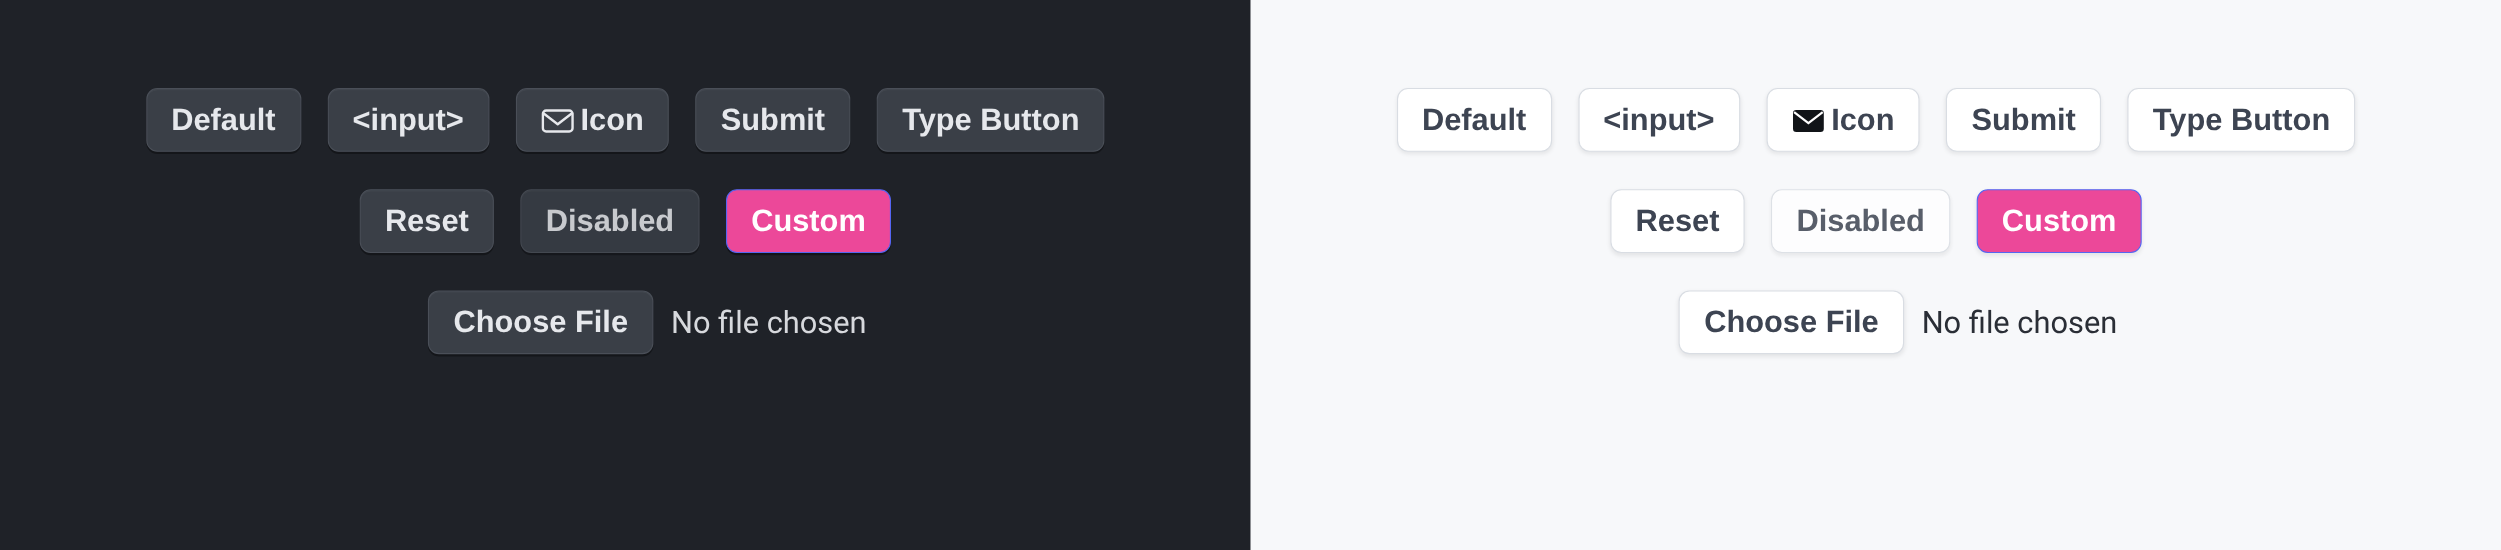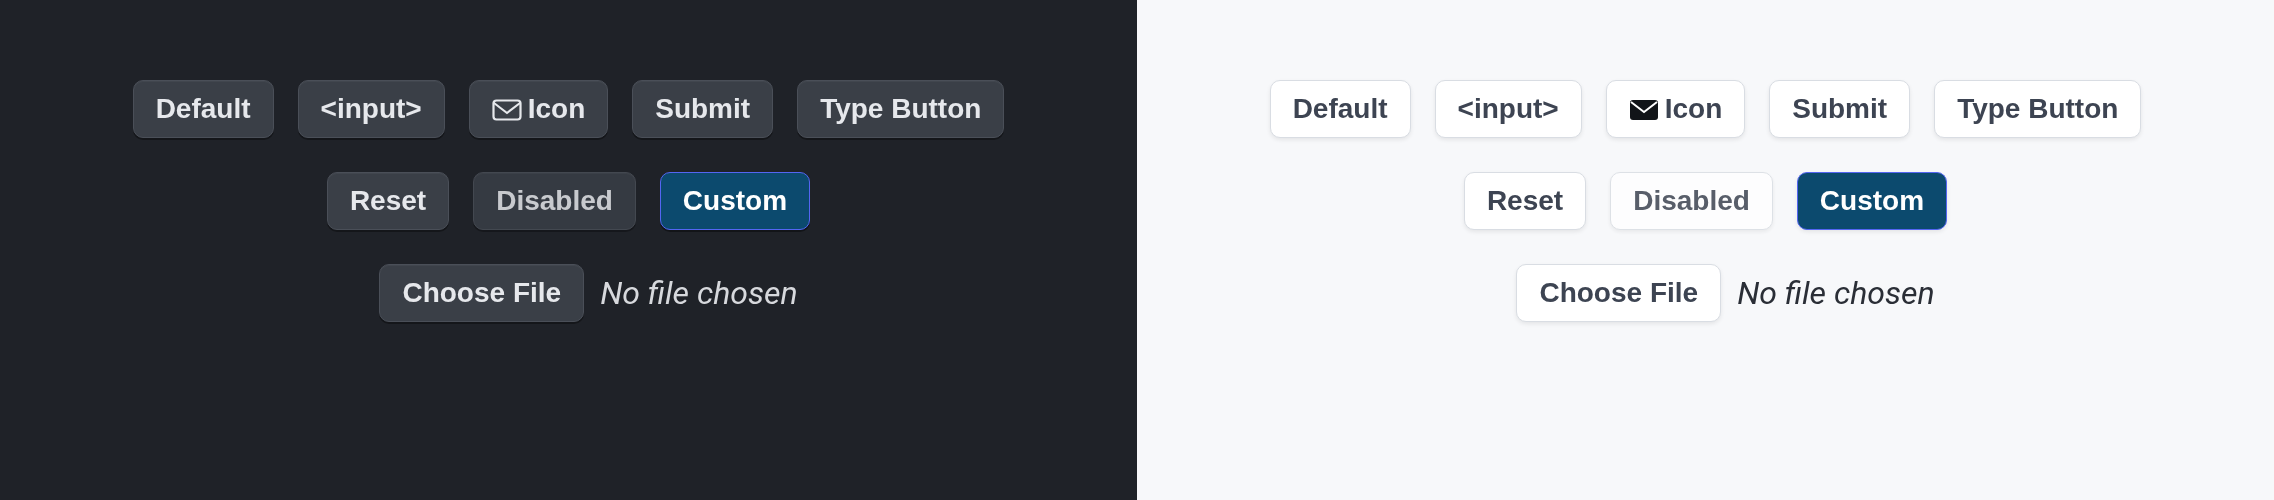--- a/index.html
+++ b/index.html
@@ -16,26 +16,26 @@
     cursor: pointer; user-select: none; white-space: nowrap;
   }
   .dark .btn {
     background: #3a3f47; color: #e6e8ec; border-color: #4a4f58;
     box-shadow: 0 2px 0 rgba(0,0,0,0.35), inset 0 1px 0 rgba(255,255,255,0.04);
   }
   .light .btn {
     background: #ffffff; color: #3d4452; border-color: #d9dde3;
     box-shadow: 0 2px 4px rgba(0,0,0,0.08);
   }
-  .btn.custom { background: #0c4a6e; color: #ffffff; border-color: #5466f2; }
+  .btn.custom { background: #ec4899; color: #ffffff; border-color: #5466f2; }
   .dark .btn.custom { box-shadow: 0 2px 0 rgba(0,0,0,0.4); }
   .btn.disabled { opacity: 0.85; cursor: default; }
   .icon-mail { width: 30px; height: 22px; display: inline-block; }
   .file-row { display: flex; align-items: center; gap: 16px; margin-left: 40px; }
-  .file-status { font-size: 32px; font-weight: 400; font-style: italic; }
+  .file-status { font-size: 28px; font-weight: 400; }
   .dark  .file-status { color: #d7d9dd; }
   .light .file-status { color: #2a2e36; }
 </style>
 </head>
 <body>
 
 <div class="panel dark">
   <div class="row">
     <button class="btn">
         <span>Default</span>

